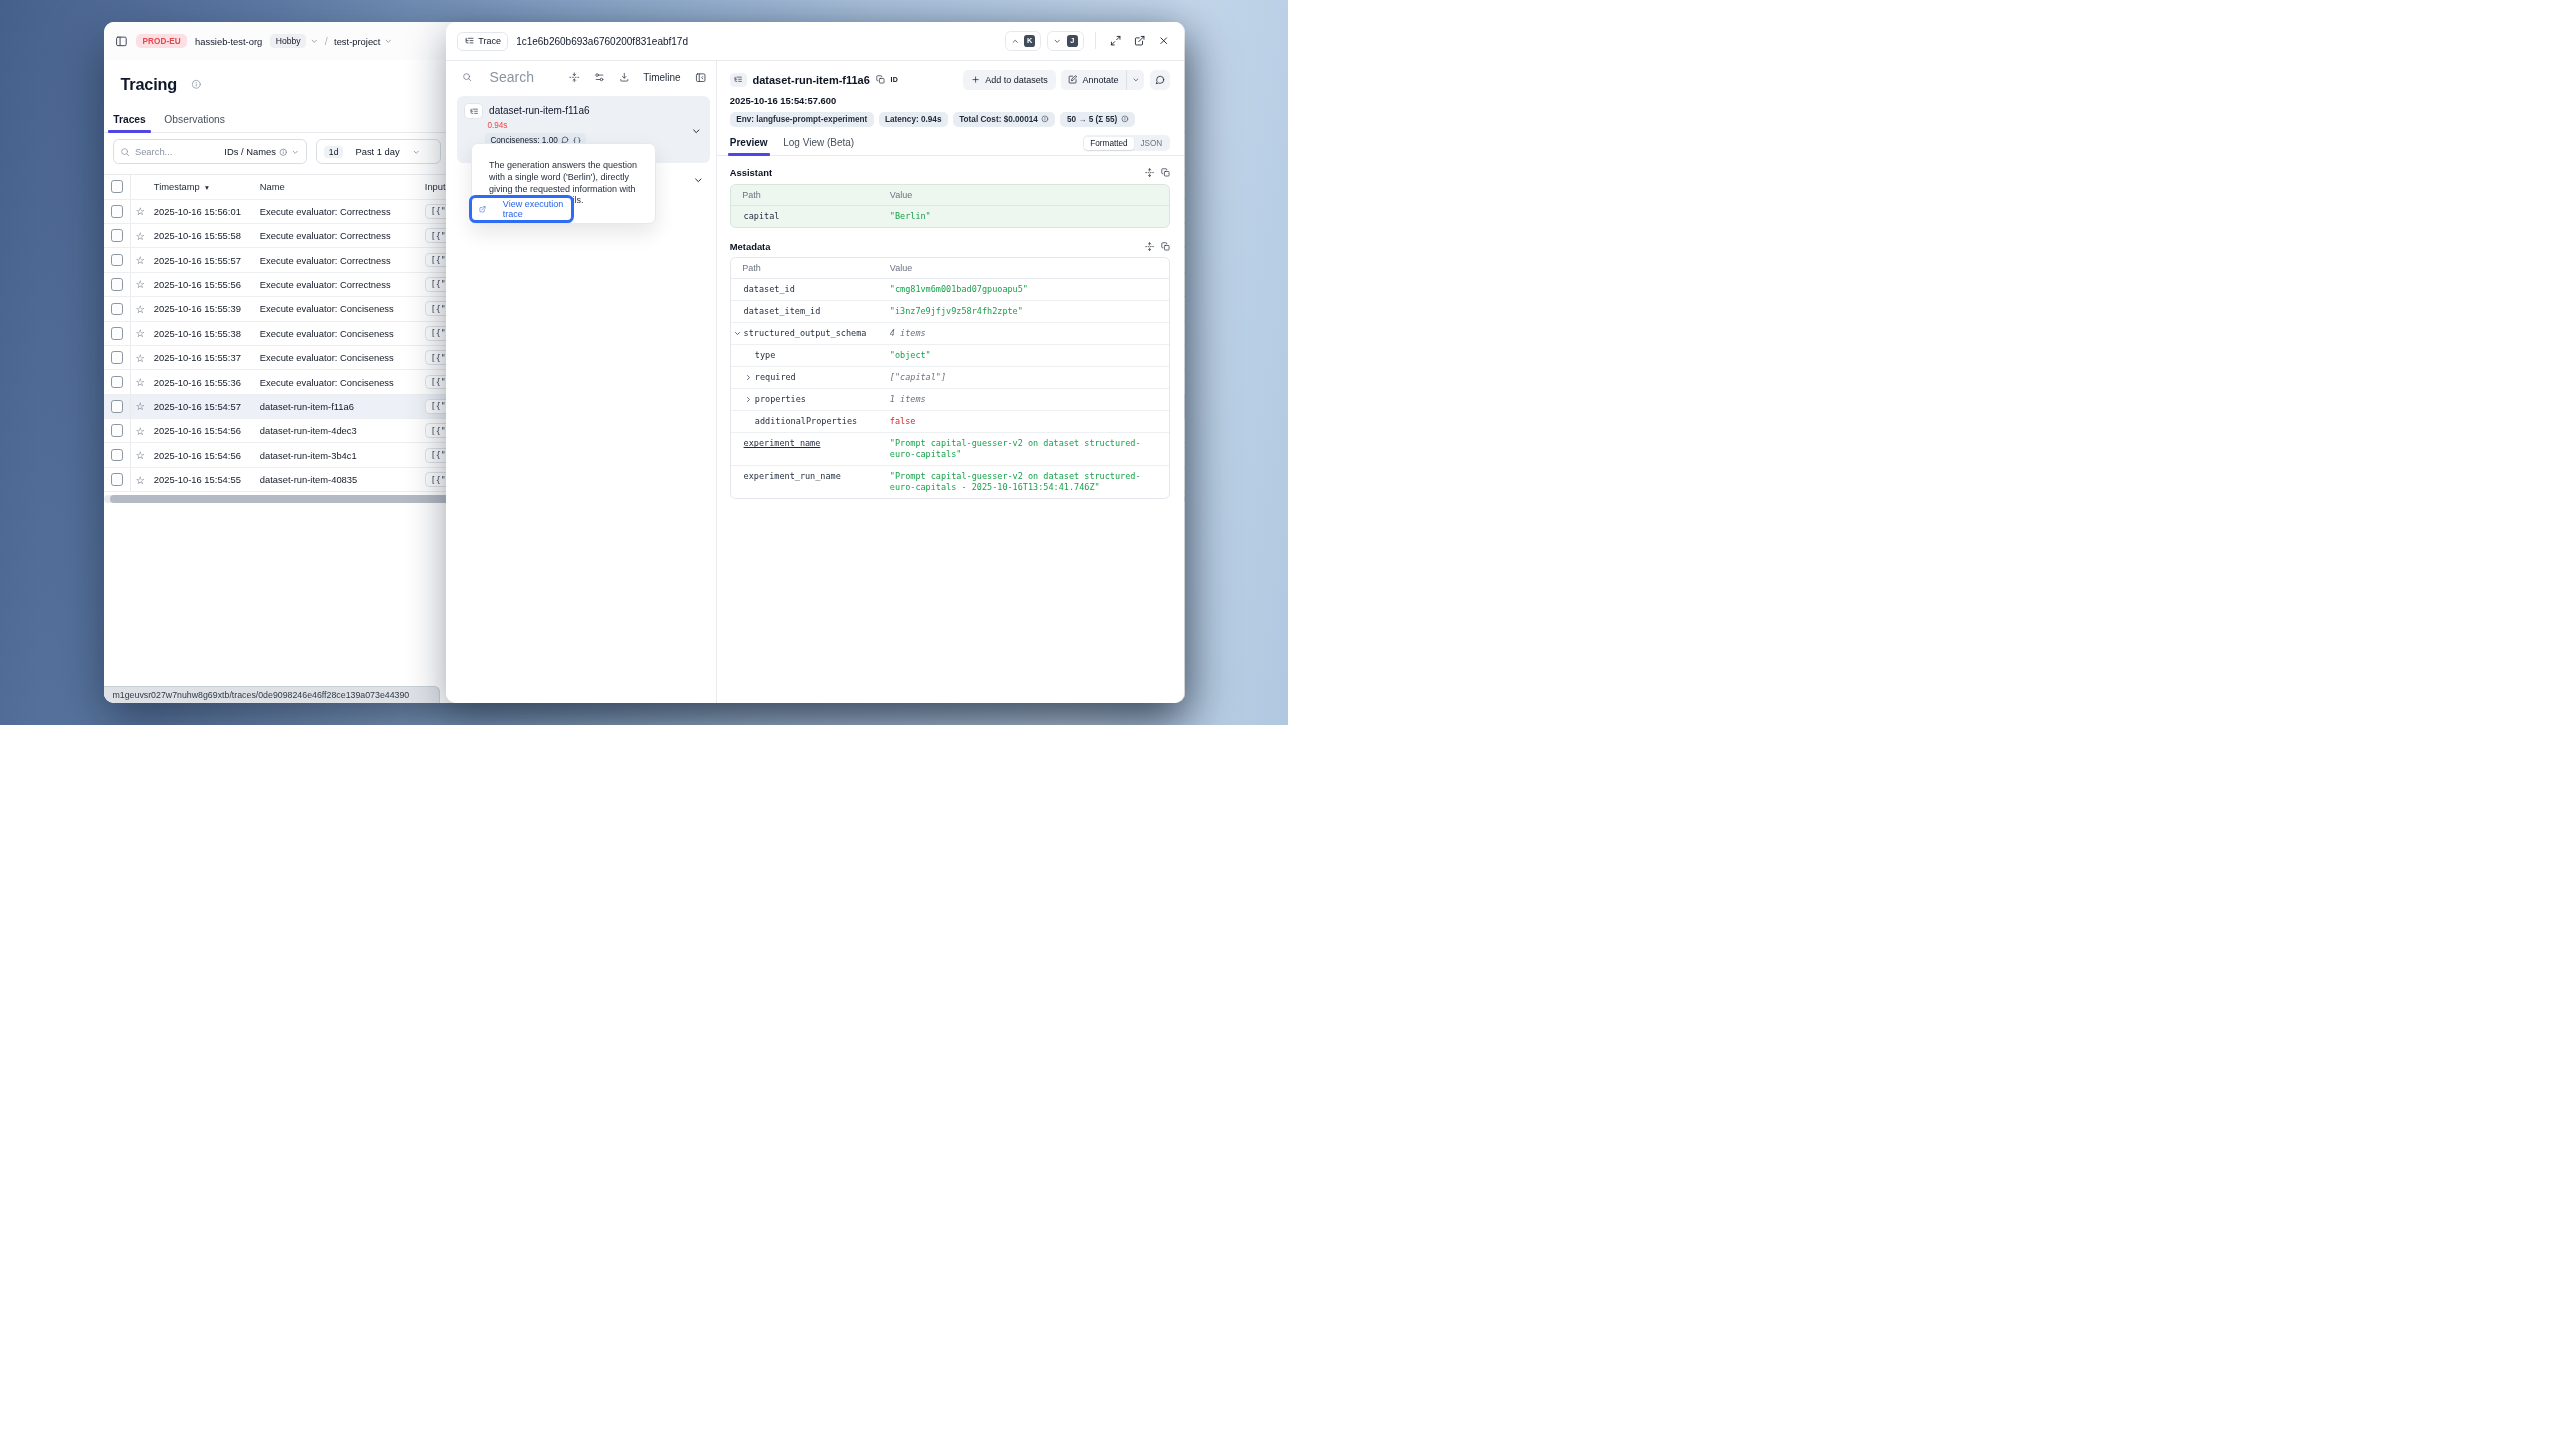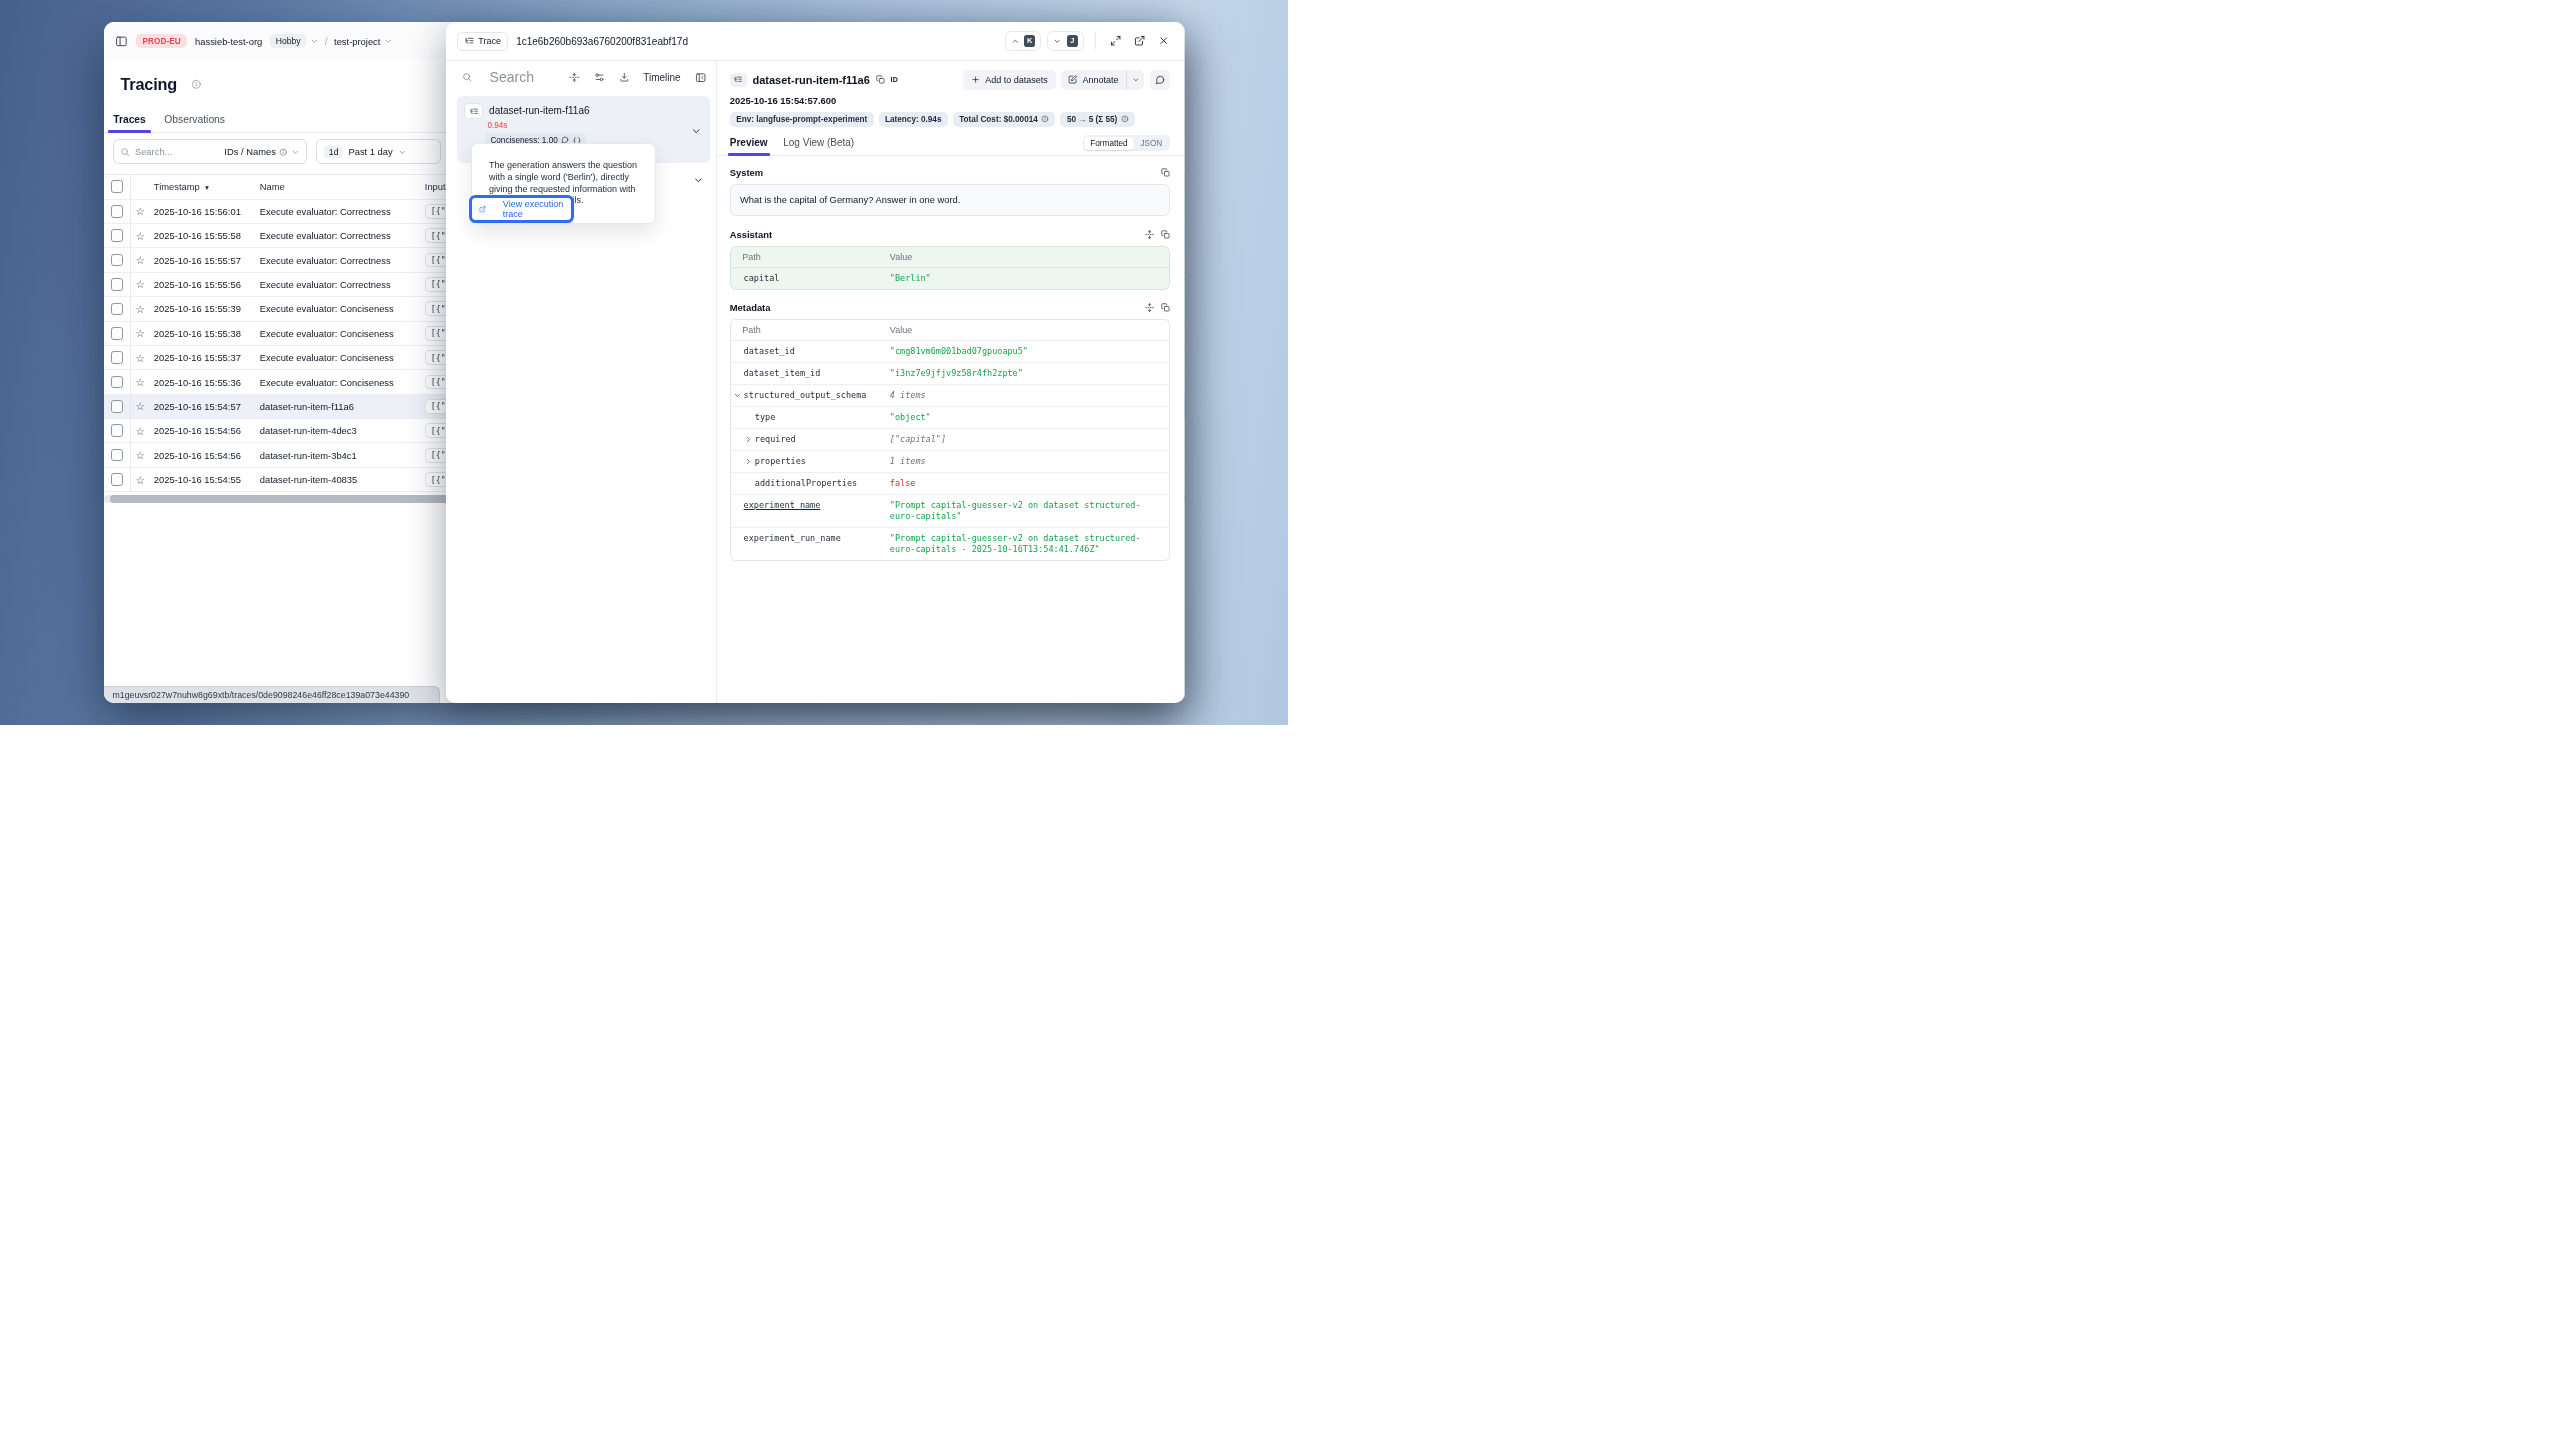--- a/index.html
+++ b/index.html
@@ -27,21 +27,21 @@
   .info-i{color:#8d97a1}
   .tabs{display:flex;gap:18.5px;padding:0 0 0 9.2px;margin-top:12px;border-bottom:0.7px solid #e8eaee}
   .tab{font-size:10.3px;color:#46505c;padding-bottom:7px;position:relative;cursor:pointer}
   .tab.active{color:#0f172a;font-weight:600}
   .tab.active::after{content:"";position:absolute;left:-5px;right:-5px;bottom:-0.7px;height:2.8px;background:#4f46e5;border-radius:1.1px}
   .filters{display:flex;gap:9.2px;margin:6.4px 0 0 8.5px}
   .fbox{height:23px;border:0.7px solid #d9dde3;border-radius:5.7px;background:#fff;display:flex;align-items:center;font-size:9.4px;color:#111827}
   .fsearch{width:180px;padding:0 6.4px;justify-content:space-between}
   .fsearch .lhs{display:flex;align-items:center;gap:5px;color:#8a94a0}
   .scope-wrap{display:flex;align-items:center;gap:3.5px;font-weight:500}
-  .fdate{width:110px;padding:0 6.4px;gap:5px}
+  .fdate{width:110px;padding:0 6.4px;gap:12px}
   .chip{background:#eef1f5;border-radius:3.5px;padding:1.4px 5px;font-size:8.6px}
   .fenv{width:85px;padding:0 8.5px}
 
   
   .trace-table{margin-top:9.2px;border-top:0.7px solid #e8eaee}
   .t-head,.t-row{display:flex;align-items:center;border-bottom:0.7px solid #eceef1}
   .t-head{height:24px;font-size:9.4px;font-weight:500;color:#1f2937}
   .t-row{height:23.4px;font-size:9.4px;color:#111827;background:#fff}
   .t-row.selected{background:#edf1f7}
   .cell-check{width:26px;align-self:stretch;display:flex;align-items:center;justify-content:center;border-right:0.7px solid #e8eaee;flex:none}
@@ -574,34 +574,20 @@
                 <span class="tab">Log View (Beta)</span>
               </div>
             <div class="fmt-toggle" id="format-toggle">
                 <span class="seg active">Formatted</span>
                 <span class="seg">JSON</span>
               </div>
           </div>
         </div>
 
         <div class="det-sections">
-          <div class="sec">
-            <div class="sec-label-row">
-              <span class="sec-label">System</span>
-              <span class="sec-icons">
-                <span class="copy-ic">
-                  <svg class="ic" viewBox="0 0 24 24" width="9.2" height="9.2">
-                      <rect x="9" y="9" width="12" height="12" rx="2"></rect>
-                      <path d="M5 15H4a2 2 0 0 1-2-2V4a2 2 0 0 1 2-2h9a2 2 0 0 1 2 2v1"></path>
-                    </svg>
-                </span>
-              </span>
-            </div>
-            <div class="sys-box">What is the capital of Germany? Answer in one word.</div>
-          </div>
 
           <div class="sec">
             <div class="sec-label-row">
               <span class="sec-label">Assistant</span>
               <span class="sec-icons">
                 <span class="copy-ic">
                   <svg class="ic" viewBox="0 0 24 24" width="9.2" height="9.2">
                       <path d="M12 22v-6"></path>
                       <path d="M12 8V2"></path>
                       <path d="M4 12H2"></path>

